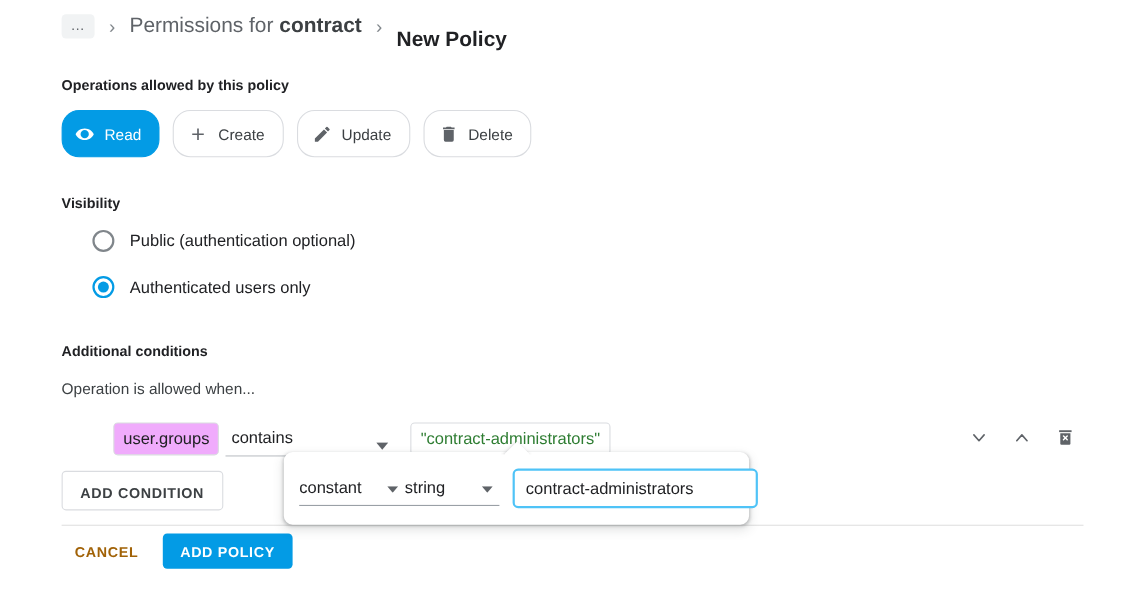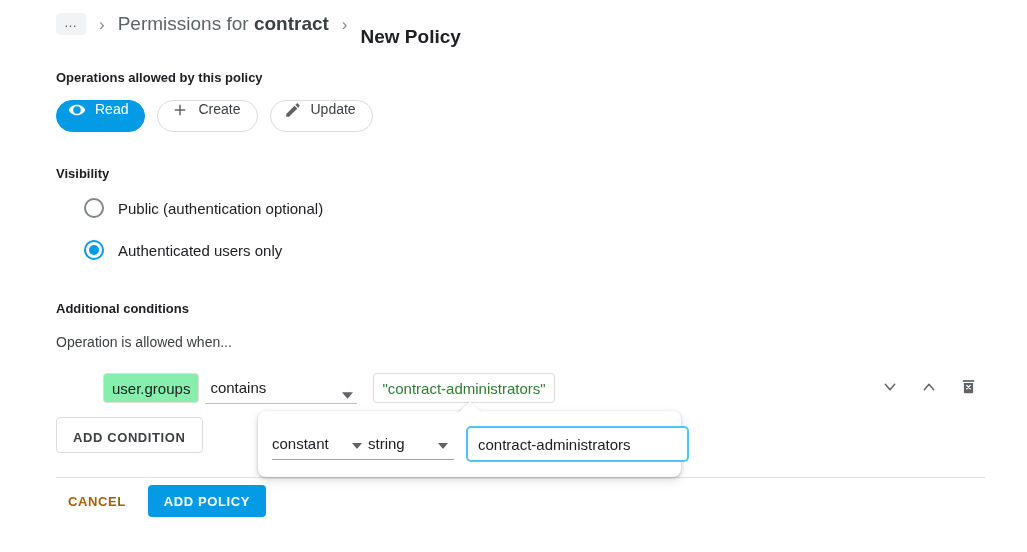--- a/index.html
+++ b/index.html
@@ -64,25 +64,26 @@
   }
 
   
   .chips {
     display: flex;
     gap: 12px;
     padding-left: 56px;
     margin-top: 15px;
   }
   .chip {
-    height: 32px;
+    height: 43px;
     border-radius: 16px;
     border: 1px solid #dadce0;
     background: #fff;
     display: inline-flex;
+    align-items: center;
     gap: 9px;
     padding: 0 16px 0 13px;
     font-size: 14px;
     color: #3c4043;
     cursor: pointer;
     white-space: nowrap;
   }
   .chip.selected {
     background: #039be5;
     border-color: #039be5;
@@ -132,21 +133,21 @@
   }
   .field-chip {
     border: 1px solid #dadce0;
     border-radius: 4px;
     height: 30px;
     display: inline-flex;
     align-items: center;
     padding: 0 8px;
     font-size: 15px;
     color: #202124;
-    background: #86efac;
+    background: #f0abfc;
     cursor: pointer;
   }
   .op-select {
     width: 152px;
     height: 31px;
     margin-left: 6px;
     border: none;
     border-bottom: 1px solid #bdc1c6;
     background: #fff;
     display: flex;
@@ -355,20 +356,28 @@
 
     <div class="chip">
       <span>
         <svg width="18" height="18" viewBox="0 0 24 24" fill="#5f6368">
           <path d="M3 17.25V21h3.75L17.8 9.94l-3.75-3.75L3 17.25zM20.7 7.04a1 1 0 000-1.41l-2.34-2.34a1 1 0 00-1.41 0l-1.83 1.83 3.75 3.75 1.83-1.83z"></path>
         </svg>
       </span>
       <span>Update</span>
     </div>
 
+    <div class="chip">
+      <span>
+        <svg width="18" height="18" viewBox="0 0 24 24" fill="#5f6368">
+          <path d="M6 19a2 2 0 002 2h8a2 2 0 002-2V7H6v12zM19 4h-3.5l-1-1h-5l-1 1H5v2h14V4z"></path>
+        </svg>
+      </span>
+      <span>Delete</span>
+    </div>
 
   </div>
 </div>
 
 <div style="margin-top:34px;">
   <div class="section-label">Visibility</div>
 
   <div class="radio-row" style="margin-top:17px;">
     <span class="radio"></span>
     <span class="radio-label">Public (authentication optional)</span>

